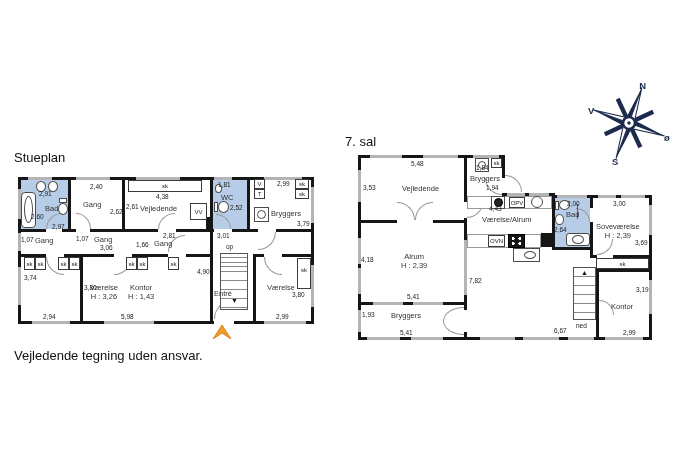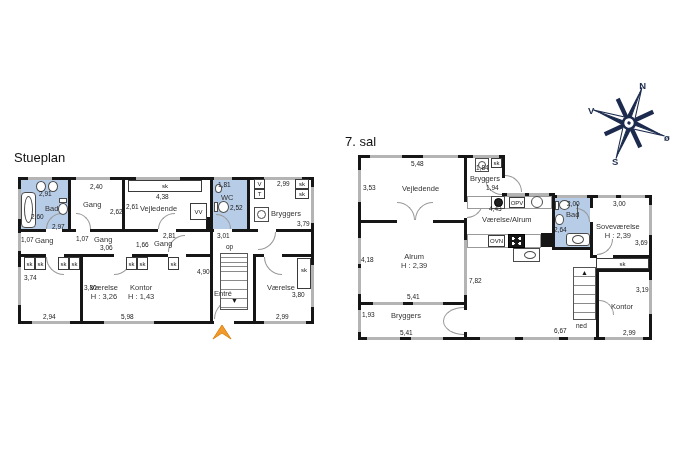--- a/index.html
+++ b/index.html
@@ -34,20 +34,21 @@
                           radial-gradient(circle at 28% 72%,#fff 1.4px,rgba(0,0,0,0) 1.6px),
                           radial-gradient(circle at 72% 72%,#fff 1.4px,rgba(0,0,0,0) 1.6px);}
 </style>
 </head>
 <body>
 
 <div class="canvas">
 
   <div class="title" style="left:14px;top:150px;">Stueplan</div>
   <div class="title" style="left:345px;top:134px;">7. sal</div>
+  <div class="disclaimer" style="left:14px;top:348px;">Vejledende tegning uden ansvar.</div>
 
   <div class="plan" style="left:18px;top:177px;width:296px;height:147px;">
 
     <div class="blue" style="left:3px;top:3px;width:47px;height:49px;"></div>
     <div class="blue" style="left:195px;top:3px;width:34px;height:49px;"></div>
     <div class="outline"></div>
 
     <div class="w" style="left:50px;top:3px;width:3px;height:52px;"></div>
     <div class="w" style="left:104px;top:3px;width:3px;height:52px;"></div>
     <div class="w" style="left:192px;top:3px;width:3px;height:52px;"></div>

